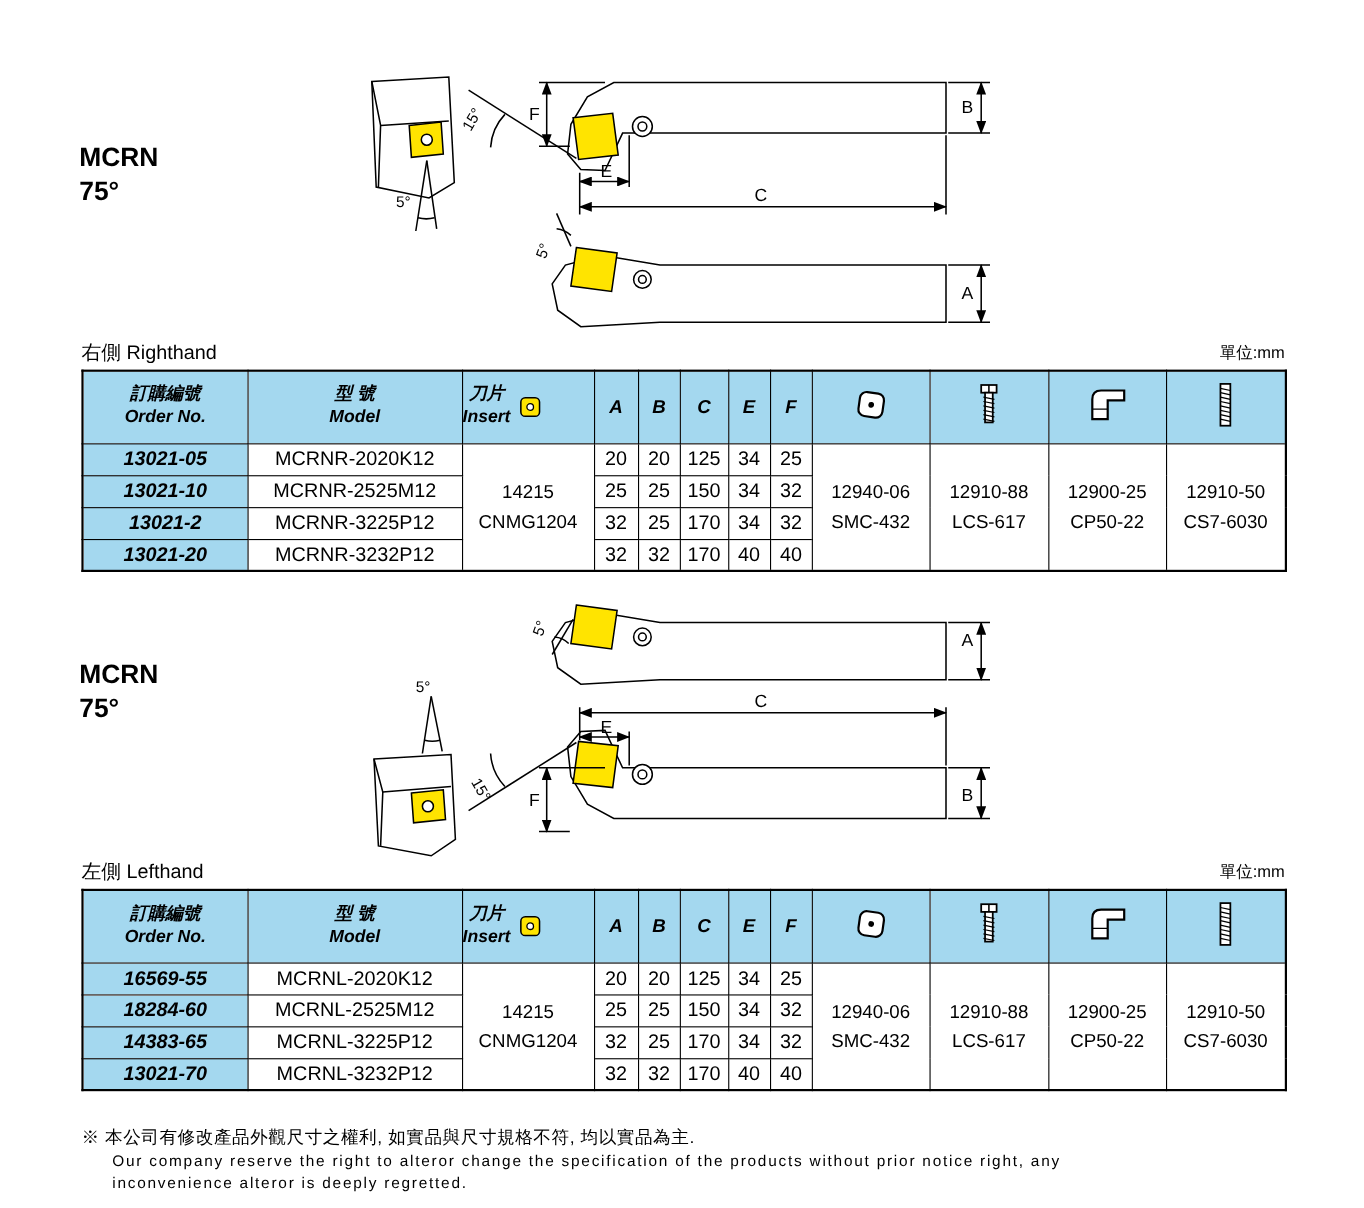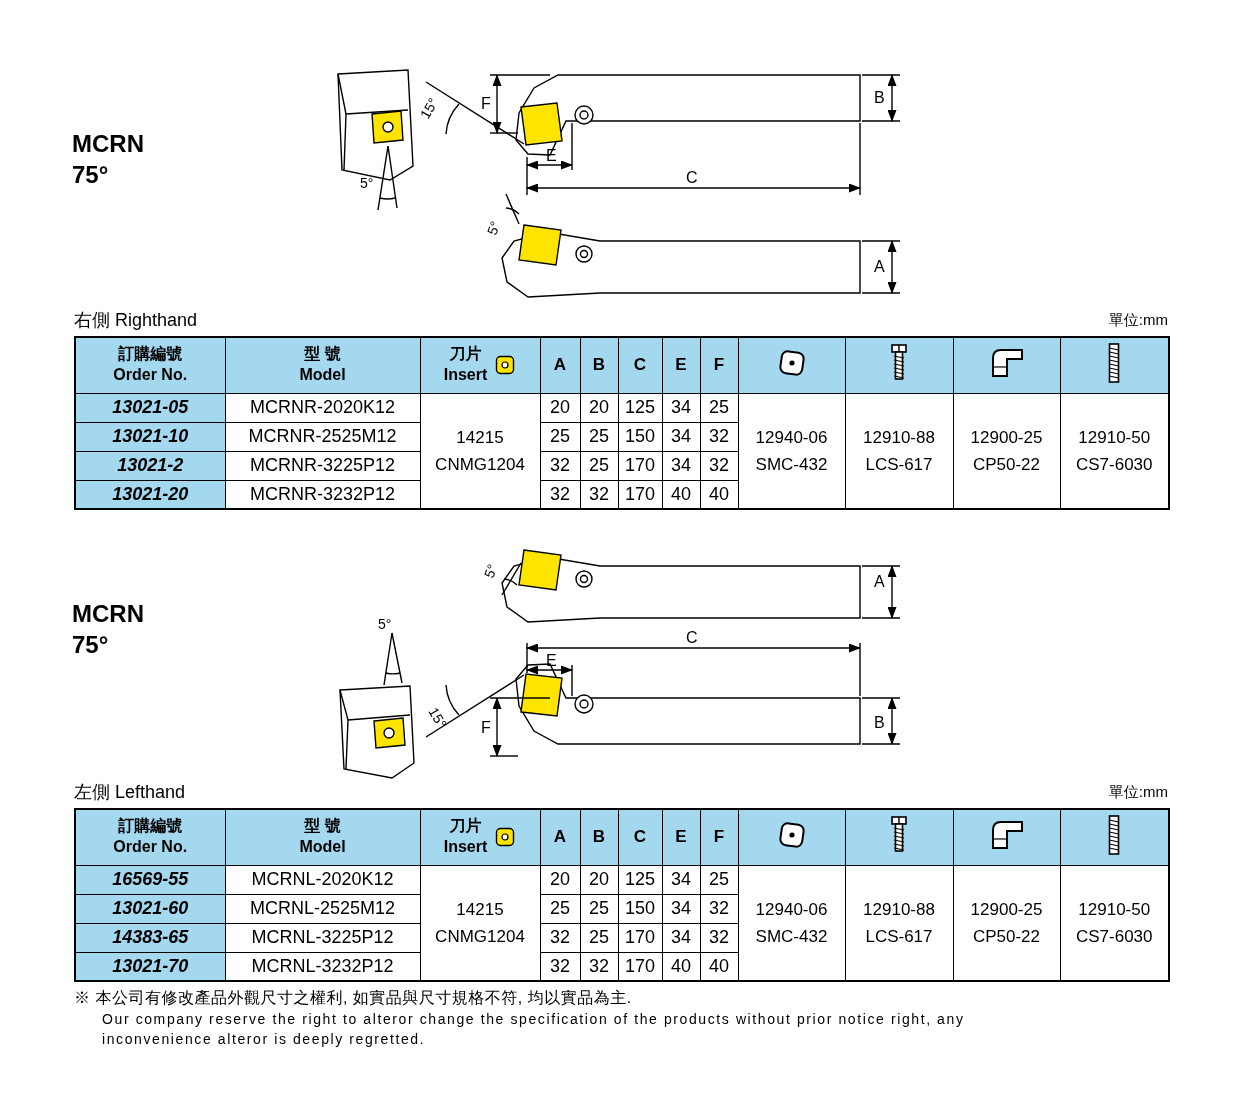--- a/index.html
+++ b/index.html
@@ -18,26 +18,26 @@
   .caption-unit { font-size:15px; }
   table.spec {
     position:absolute; left:74px; width:1094px;
     border-collapse:collapse; table-layout:fixed;
     border:2px solid #000;
   }
   .spec th, .spec td {
     border:1px solid #000; text-align:center; vertical-align:middle; padding:0;
     overflow:hidden;
   }
-  .spec thead tr { height:56px; }
+  .spec thead tr { height:66px;font-style:italic; }
   .spec tbody tr { height:29px; }
   .blue { background:#a4d8ef; }
   .hdr-two { font-weight:bold; font-size:16px; line-height:1.3; }
   .hdr-dim { font-weight:bold; font-size:17px; }
-  .insert-hdr { display:flex; align-items:center; justify-content:center; gap:7px; }
+  .insert-hdr { display:flex; align-items:center; gap:7px; }
   .order-cell { font-weight:bold; font-style:italic; font-size:18px; }
   .model-cell { font-size:18px; }
   .dim-cell { font-size:18px; }
   .two-line { font-size:17px; line-height:1.6;margin-left:28px; }
   .footer { position:absolute; left:74px; width:1100px; }
   .footer .zh { font-size:16px; letter-spacing:0.5px; }
   .footer .en { font-size:14px; letter-spacing:1.6px; margin-left:28px; line-height:1.45; }
   svg text { font-family:"Liberation Sans", sans-serif; }
 </style>
 </head>
@@ -448,21 +448,21 @@
         <td class="two-line" rowspan="4">
           <div>12900-25</div>
           <div>CP50-22</div>
         </td>
         <td class="two-line" rowspan="4">
           <div>12910-50</div>
           <div>CS7-6030</div>
         </td>
       </tr>
       <tr>
-        <td class="blue order-cell">13021-60</td>
+        <td class="blue order-cell">18284-60</td>
         <td class="model-cell">MCRNL-2525M12</td>
         <td class="dim-cell">25</td>
         <td class="dim-cell">25</td>
         <td class="dim-cell">150</td>
         <td class="dim-cell">34</td>
         <td class="dim-cell">32</td>
       </tr>
       <tr>
         <td class="blue order-cell">14383-65</td>
         <td class="model-cell">MCRNL-3225P12</td>
@@ -477,21 +477,21 @@
         <td class="model-cell">MCRNL-3232P12</td>
         <td class="dim-cell">32</td>
         <td class="dim-cell">32</td>
         <td class="dim-cell">170</td>
         <td class="dim-cell">40</td>
         <td class="dim-cell">40</td>
       </tr>
     </tbody>
   </table>
 
-  <div class="footer" style="top:988px">
+  <div class="footer" style="top:1024px">
     <div class="zh">
       <span>※</span>
       <span>本公司有修改產品外觀尺寸之權利, 如實品與尺寸規格不符, 均以實品為主.</span>
     </div>
     <div class="en">Our company reserve the right to alteror change the specification of the products without prior notice right, any</div>
     <div class="en">inconvenience alteror is deeply regretted.</div>
   </div>
 
 </div>
 

